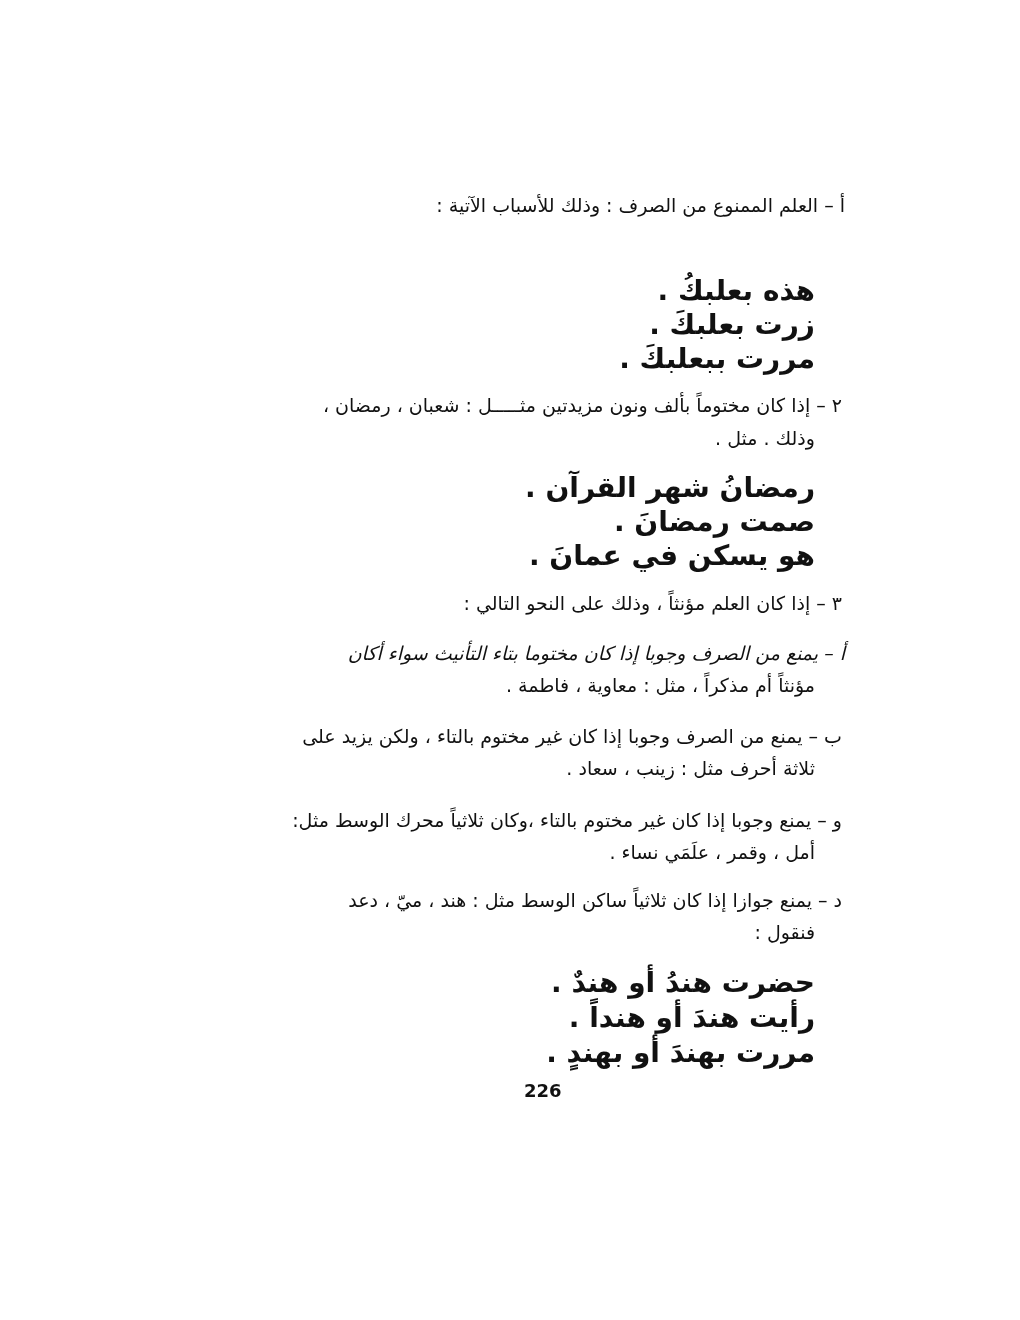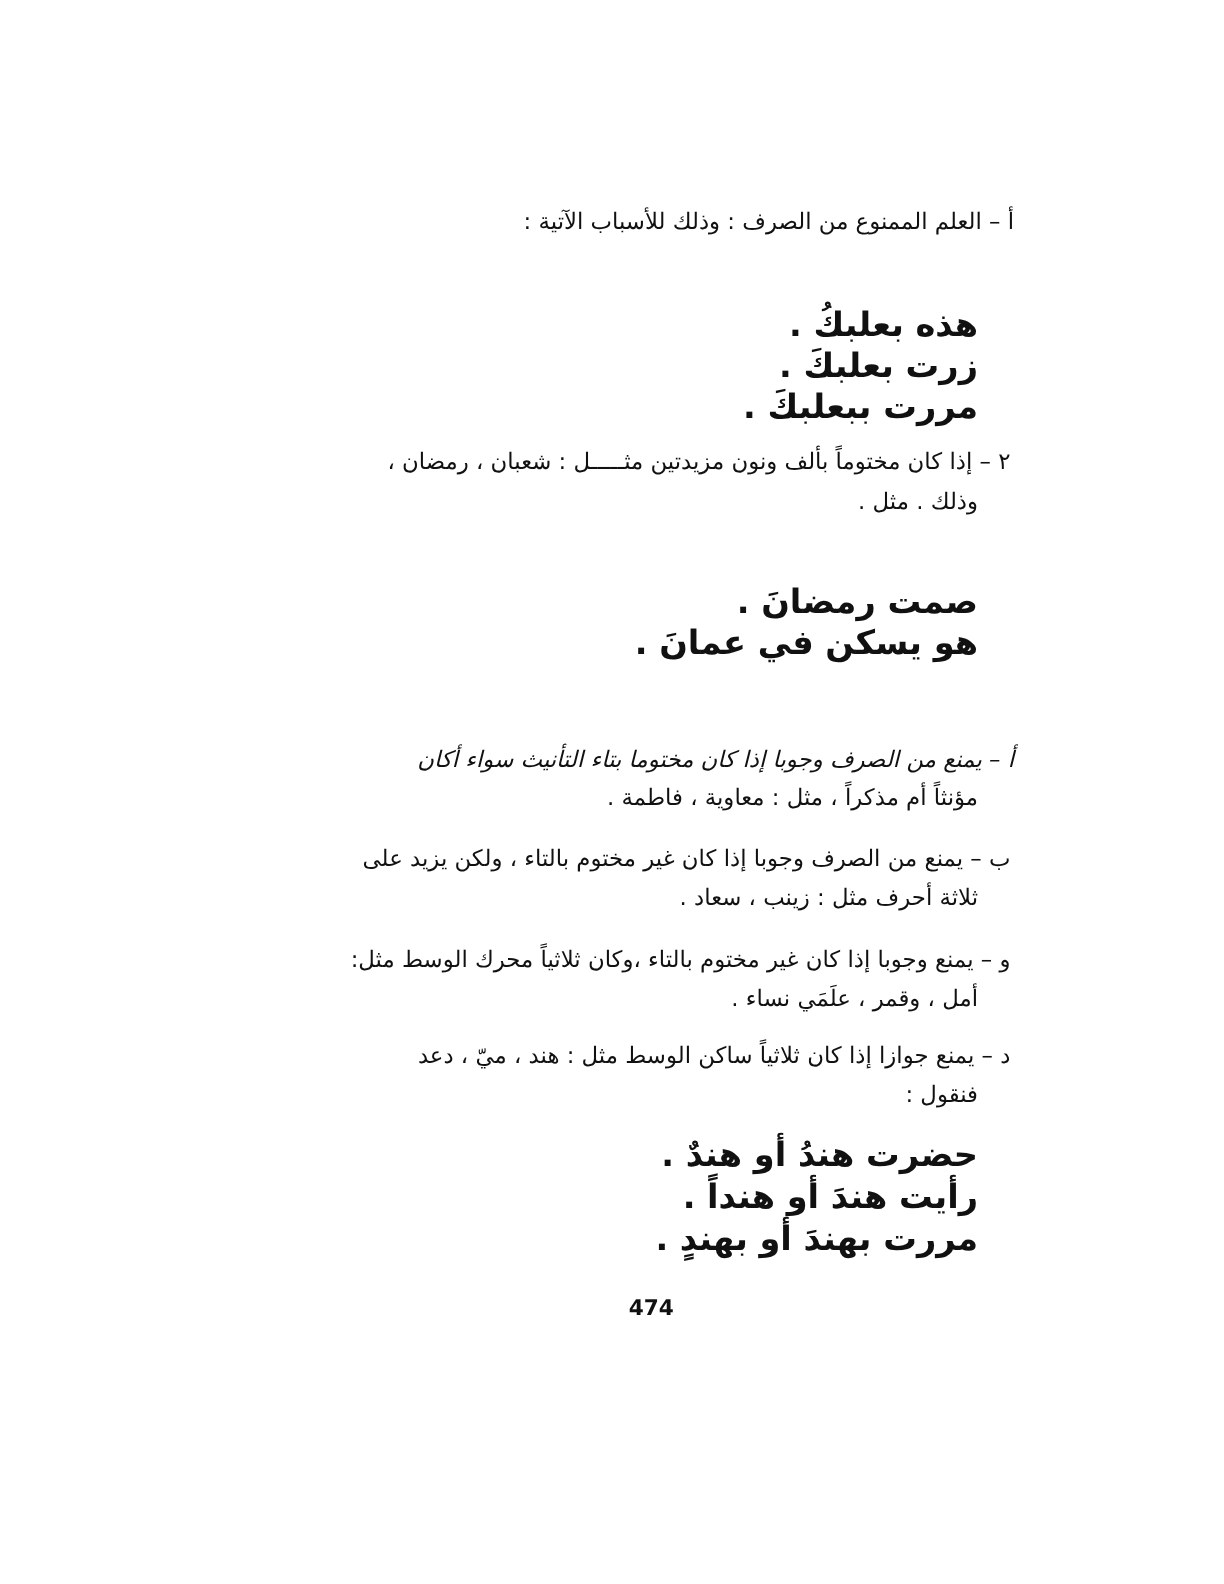--- a/index.html
+++ b/index.html
@@ -1,48 +1,50 @@
 <!DOCTYPE html>
 <html><head>
 <meta charset="utf-8">
 <style>
   html, body { margin: 0; padding: 0; background: #ffffff; }
   body { width: 1020px; height: 1320px; position: relative; overflow: hidden;
          font-family: "DejaVu Sans", sans-serif; color: #111; }
   .page { position: absolute; left: 0; top: 0; width: 1020px; height: 1320px; }
-  .line { position: absolute; direction: rtl; white-space: nowrap; font-size: 19px; line-height: 26px; }
+  .line { position: absolute; direction: rtl; white-space: nowrap; font-size: 19px; line-height: 26px; margin-top: 20px; }
   .bold { font-weight: bold; font-size: 28px; }
   .pageno { position: absolute; left: 524px; top: 1080px; font-size: 18px; font-weight: bold; direction: rtl; }
 </style>
 </head>
 <body>
 
 <div class="page">
 
   <div class="line" style="right:175px; top:172px;">أ – العلم الممنوع من الصرف : وذلك للأسباب الآتية :</div>
 
   <div class="line bold" style="right:205px; top:258px;">هذه بعلبكُ .</div>
   <div class="line bold" style="right:205px; top:292px;">زرت بعلبكَ .</div>
   <div class="line bold" style="right:205px; top:326px;">مررت ببعلبكَ .</div>
 
   <div class="line" style="right:178px; top:372px;">٢ – إذا كان مختوماً بألف ونون مزيدتين مثـــــل : شعبان ، رمضان ،</div>
   <div class="line" style="right:205px; top:405px;">وذلك . مثل .</div>
+  <div class="line bold" style="right:205px; top:455px;">رمضانُ شهر القرآن .</div>
   <div class="line bold" style="right:205px; top:489px;">صمت رمضانَ .</div>
   <div class="line bold" style="right:205px; top:523px;">هو يسكن في عمانَ .</div>
 
+  <div class="line" style="right:178px; top:570px;">٣ – إذا كان العلم مؤنثاً ، وذلك على النحو التالي :</div>
 
   <div class="line" style="right:175px; top:620px;font-style:italic;">أ – يمنع من الصرف وجوبا إذا كان مختوما بتاء التأنيث سواء أكان</div>
   <div class="line" style="right:205px; top:652px;">مؤنثاً أم مذكراً ، مثل : معاوية ، فاطمة .</div>
 
   <div class="line" style="right:178px; top:703px;">ب – يمنع من الصرف وجوبا إذا كان غير مختوم بالتاء ، ولكن يزيد على</div>
   <div class="line" style="right:205px; top:735px;">ثلاثة أحرف مثل : زينب ، سعاد .</div>
 
   <div class="line" style="right:178px; top:787px;">و – يمنع وجوبا إذا كان غير مختوم بالتاء ،وكان ثلاثياً محرك الوسط مثل:</div>
   <div class="line" style="right:205px; top:819px;">أمل ، وقمر ، علَمَي نساء .</div>
 
   <div class="line" style="right:178px; top:867px;">د – يمنع جوازا إذا كان ثلاثياً ساكن الوسط مثل : هند ، ميّ ، دعد</div>
   <div class="line" style="right:205px; top:899px;">فنقول :</div>
   <div class="line bold" style="right:205px; top:950px;">حضرت هندُ أو هندٌ .</div>
   <div class="line bold" style="right:205px; top:985px;">رأيت هندَ أو هنداً .</div>
   <div class="line bold" style="right:205px; top:1020px;text-align:right;">مررت بهندَ أو بهندٍ .</div>
 
-  <div class="pageno">474</div>
+  <div class="pageno">226</div>
 </div>
 
 </body></html>

